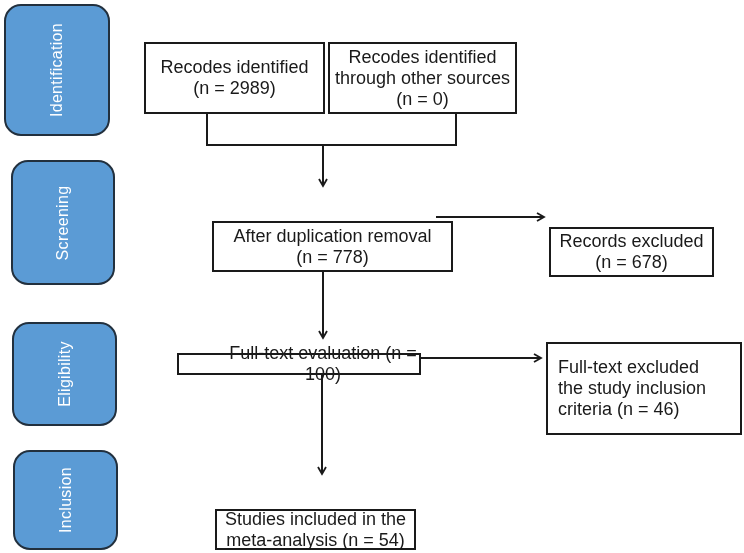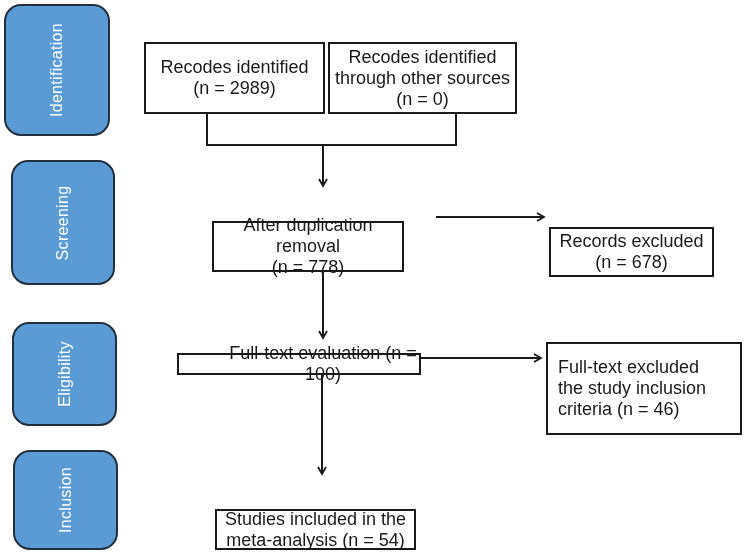--- a/index.html
+++ b/index.html
@@ -54,21 +54,21 @@
     line-height: 21px;
     margin-top: 29px;
   }
   .wbox.left-align {
     align-items: flex-start;
     text-align: left;
     padding-left: 10px;
   }
   #box-identified-search  { left: 144px; top: 13px;  width: 181px; height: 72px; }
   #box-identified-other   { left: 328px; top: 13px;  width: 189px; height: 72px; }
-  #box-after-duplication  { left: 212px; top: 192px; width: 192px; height: 51px; }
+  #box-after-duplication  { left: 212px; top: 192px; width: 241px; height: 51px; }
   #box-records-excluded   { left: 549px; top: 198px; width: 165px; height: 50px; }
   #box-fulltext-eval      { left: 177px; top: 324px; width: 244px; height: 22px; padding-left: 48px; }
   #box-fulltext-excluded  { left: 546px; top: 313px; width: 196px; height: 93px; }
   #box-studies-included   { left: 215px; top: 480px; width: 201px; height: 41px; }
 
   #connector-layer {
     position: absolute;
     left: 0; top: 0;
     width: 744px;
     height: 553px;

